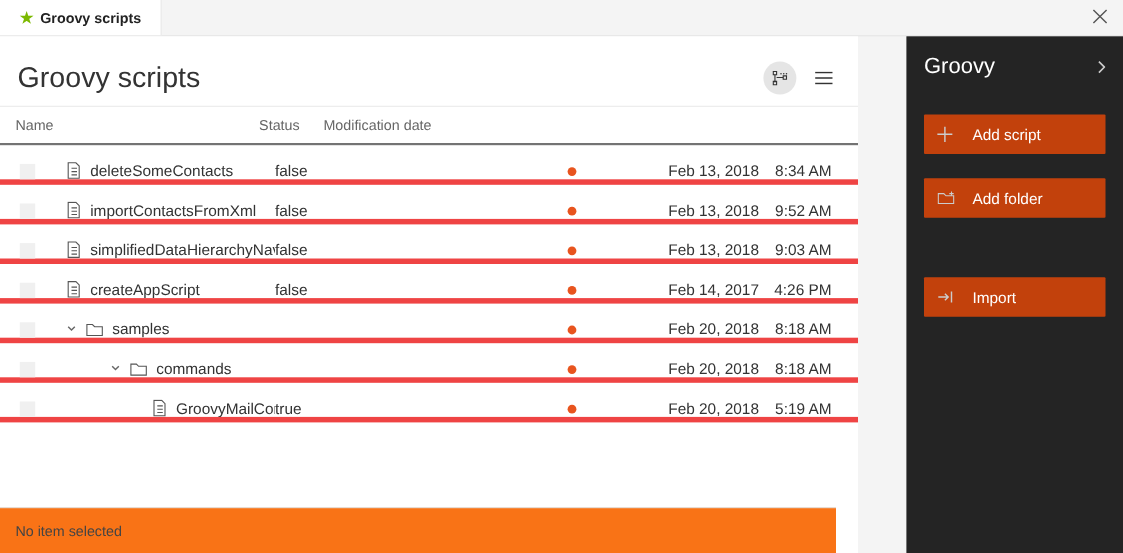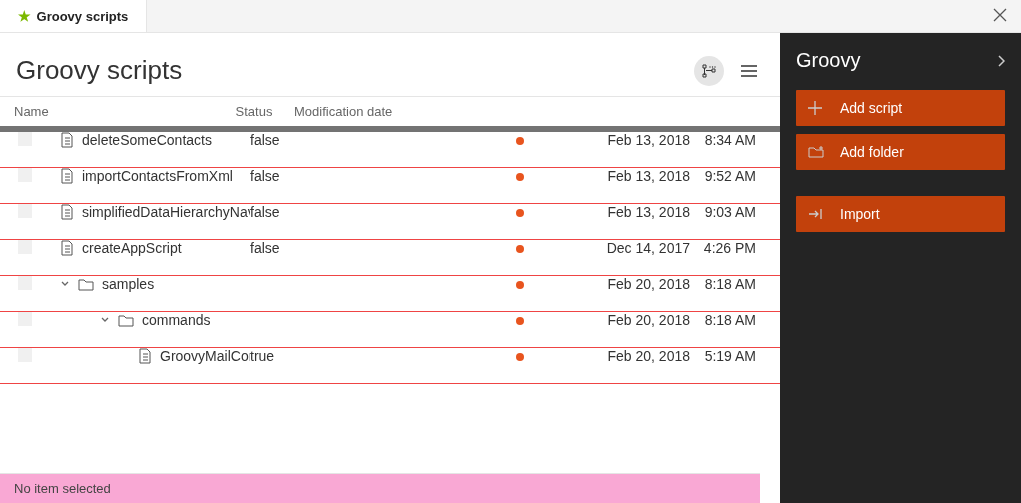--- a/index.html
+++ b/index.html
@@ -87,38 +87,38 @@
 .icon-btn.highlight {
   background: #e5e5e5;
 }
 .table {
   flex: 1;
   overflow: auto;
 }
 .thead {
   display: flex;
   border-top: 1px solid #e5e5e5;
-  border-bottom: 6px solid #737373;
+  border-bottom: 2px solid #737373;
   color: #666;
   font-size: 13px;
   height: 36px;
   align-items: center;
 }
 .col-check { width: 50px; display:flex; align-items:center; justify-content:center;}
 .col-name { flex: 0 0 200px; padding-left: 10px;}
 .thead .col-name { padding-left: 0; margin-left: -36px;}
 .col-enabled { flex: 0 0 230px; }
 .col-status { flex: 0 0 80px; text-align: center; }
 .col-date { flex: 0 0 140px; text-align: right; padding-right: 10px;}
 .col-time { flex: 0 0 80px; text-align: right; padding-right: 24px;}
 .row {
   display: flex;
-  align-items: flex-start;
+  align-items: flex-end;
   height: 36px;
-  border-bottom: 1px solid #ef4444;
+  border-bottom: 5px solid #ef4444;
   font-size: 14px;
   color: #333;
 }
 .checkbox {
   width: 14px;
   height: 14px;
   background: #f0f0f0;
 }
 .name-cell {
   display: flex;
@@ -148,21 +148,22 @@
   border-radius: 50%;
   display: inline-block;
 }
 .sidebar {
   width: 261px;
   background: #242424;
   color: #fff;
   padding: 16px;
   display: flex;
   flex-direction: column;
-  gap: 8px;
+  gap: 22px;
+  margin-left: 44px;
 }
 .sidebar-header {
   display: flex;
   justify-content: space-between;
   align-items: center;
   margin-bottom: 10px;
 }
 .sidebar-title {
   font-size: 20px;
   font-weight: 300;
@@ -182,22 +183,22 @@
   width: 16px;
   display: flex;
   color: #ccc;
 }
 .action-group-gap { height: 10px; }
 .statusbar {
   position: absolute;
   bottom: 0;
   left: 0;
   right: 261px;
-  height: 30px;
-  background: #f9a8d4;
+  height: 42px;
+  background: #f97316;
   border-top: 1px solid #e5e5e5;
   display: flex;
   align-items: center;
   padding: 0 14px;
   font-size: 13px;
   color: #444;
 }
 svg { display: block; }
 </style>
 </head>
@@ -308,21 +309,21 @@
               <span class="file-icon">
                 <svg width="14" height="16" viewBox="0 0 14 16">
                   <path d="M2 1h7l3 3v11H2z" stroke="#555" fill="none"></path>
                   <path d="M5 6h5M5 9h5M5 12h5" stroke="#555"></path>
                 </svg>
               </span>
               <span>createAppScript</span>
             </div>
             <div class="col-enabled">false</div>
             <div class="col-status"><span class="status-dot"></span></div>
-            <div class="col-date">Dec 14, 2017</div>
+            <div class="col-date">Feb 14, 2017</div>
             <div class="col-time">4:26 PM</div>
           </div>
           <div class="row">
             <div class="col-check">
               <div class="checkbox"></div>
             </div>
             <div class="name-cell indent-1">
               <span class="chevron">
                 <svg width="10" height="10" viewBox="0 0 10 10">
                   <path d="M2 3l3 3 3-3" stroke="#666" fill="none" stroke-width="1.3"></path>

